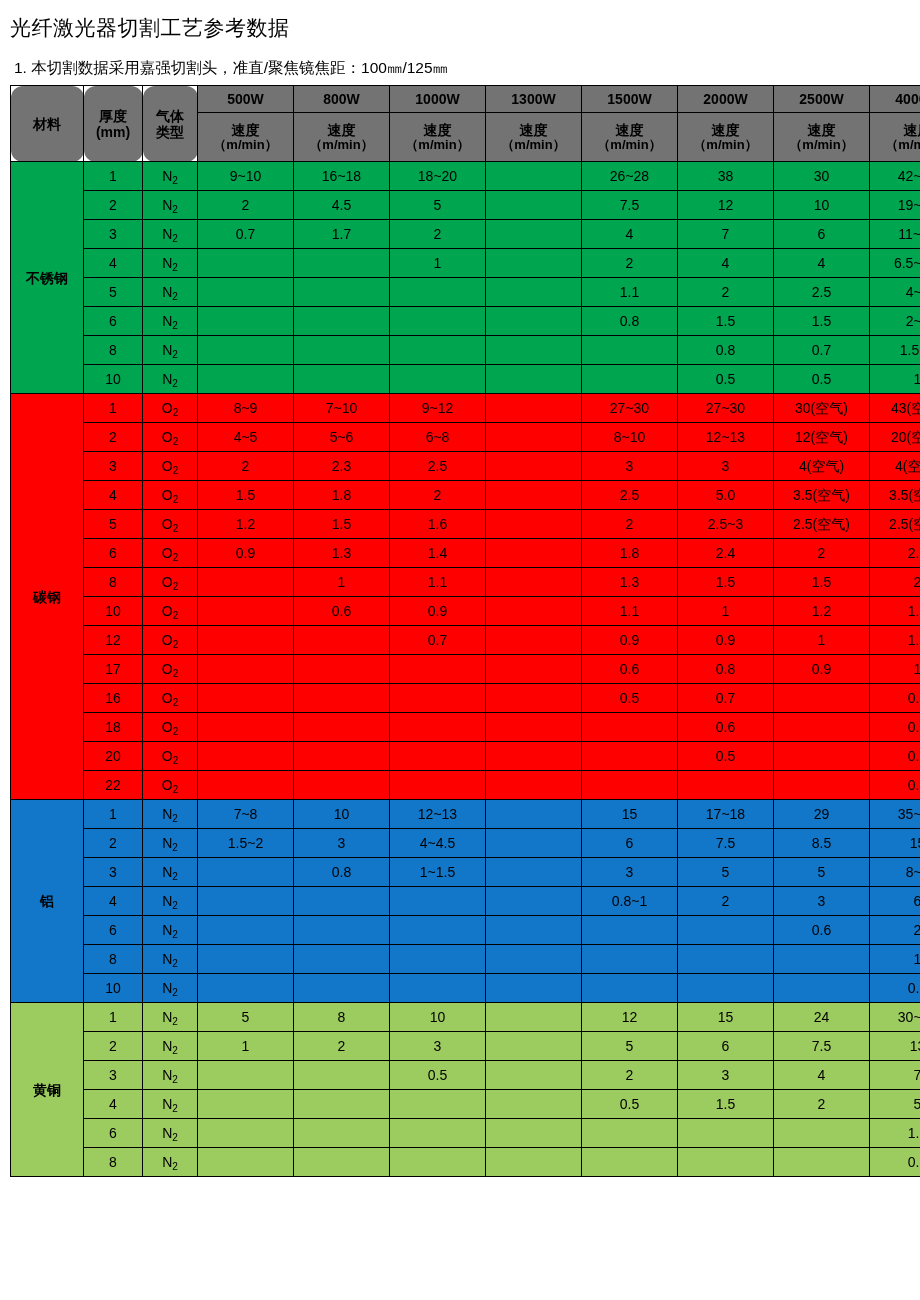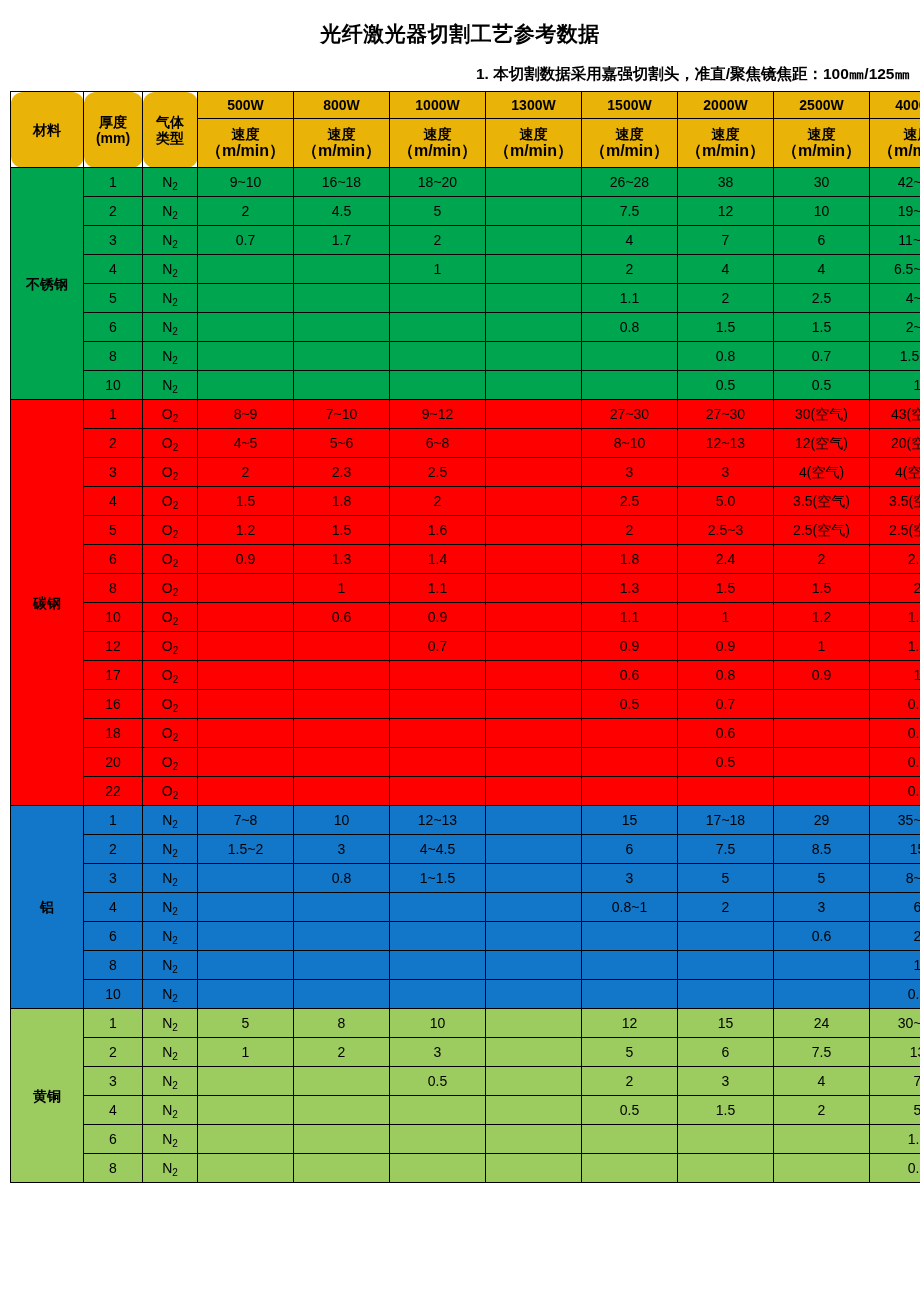--- a/index.html
+++ b/index.html
@@ -13,32 +13,31 @@
     font-family: "Liberation Sans", "DejaVu Sans", sans-serif;
     color: #000000;
     overflow: hidden;
   }
   .page {
     width: 920px;
     box-sizing: border-box;
     padding: 8px 10px 0 10px;
   }
   .doc-title {
-    text-align: center;
+    text-align: left;
     font-size: 21px;
-    font-weight: bold;
+    font-weight: normal;
     letter-spacing: 0.5px;
-    margin: 12px 0 14px 0;
+    margin: 6px 0 14px 0;
   }
   .note {
     font-size: 15.5px;
-    font-weight: bold;
+    font-weight: normal;
     line-height: 1.5;
     margin: 0 0 6px 4px;
-    text-align: right;
   }
   .note-2 {
     margin-bottom: 10px;
   }
   .note-indent {
     display: block;
     padding-left: 26px;
   }
   table.main {
     border-collapse: collapse;
@@ -49,35 +48,35 @@
   table.main th, table.main td {
     border: 1px solid #000000;
     text-align: center;
     vertical-align: middle;
     font-size: 14px;
     padding: 1px 2px;
     line-height: 1.15;
   }
   thead th {
     font-weight: bold;
-    background: #eab308;
+    background: #737373;
   }
   .hdr-power {
     font-size: 15px;
     height: 24px;
   }
   .hdr-sub {
     font-size: 13.5px;
     height: 46px;
     font-weight: bold;
     margin-top: 17px;
   }
   .hdr-sub .unit {
     display: block;
-    font-size: 16px;
+    font-size: 13px;
   }
   .hdr-corner {
     font-size: 15px;
     font-weight: bold;
     border-radius: 12px;
   }
   .col-mat { width: 68px; }
   .col-thk { width: 54px; }
   .col-gas { width: 50px; }
   .col-pw  { width: 91px; }

